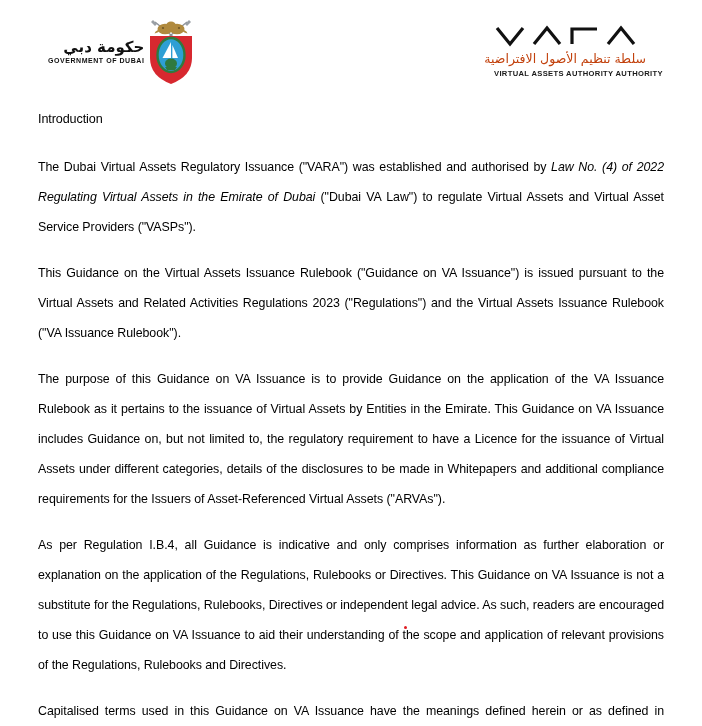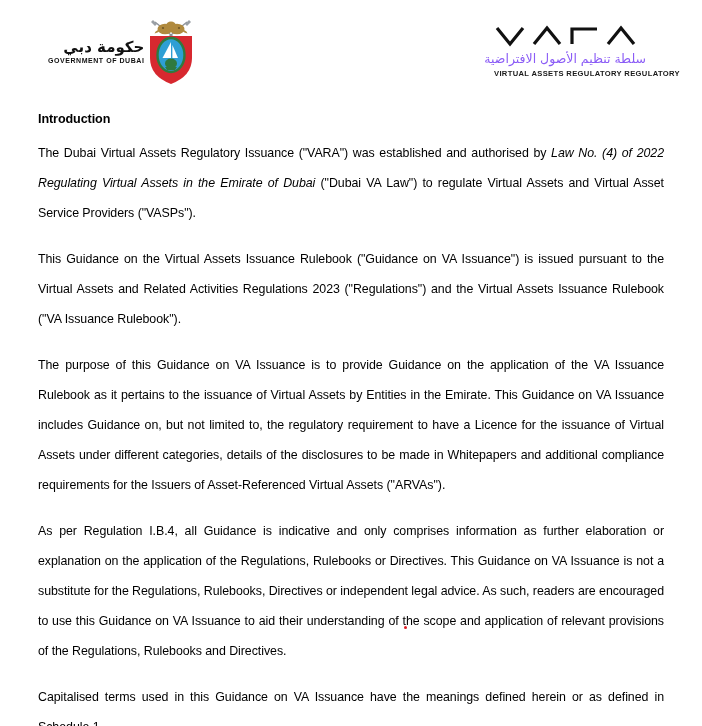--- a/index.html
+++ b/index.html
@@ -68,21 +68,21 @@
   }
   .vara-mark {
     width: 150px;
     height: 23px;
     display: block;
   }
   .vara-arabic {
     font-family: "DejaVu Sans", sans-serif;
     font-size: 12.5px;
     line-height: 1.1;
-    color: #8b5cf6;
+    color: #c2410c;
     text-align: center;
     direction: rtl;
     margin-top: 4px;
     white-space: nowrap;
   }
   .vara-english {
     font-size: 7.6px;
     font-weight: 700;
     letter-spacing: 0.35px;
     color: #1a1a1a;
@@ -94,22 +94,22 @@
   
   .doc-body {
     position: absolute;
     left: 38px;
     top: 112px;
     width: 626px;
   }
 
   h1.section-heading {
     font-size: 12.6px;
-    font-weight: bold;
-    margin: 0 0 11px 0;
+    font-weight: normal;
+    margin: 0 0 25px 0;
     letter-spacing: -0.1px;
     line-height: 1.2;
   }
 
   p.doc-para {
     font-size: 12.4px;
     line-height: 30px;
     margin: 0 0 16px 0;
     text-align: justify;
     text-justify: inter-word;
@@ -191,21 +191,21 @@
         <polyline points="3,3 16,19 29,3"></polyline>
 
         <polyline points="40,19 53,3 66,19"></polyline>
 
         <polyline points="78,19 78,4 103,4"></polyline>
 
         <polyline points="114,19 127,3 140,19"></polyline>
       </g>
     </svg>
     <div class="vara-arabic">سلطة تنظيم الأصول الافتراضية</div>
-    <div class="vara-english">VIRTUAL ASSETS REGULATORY REGULATORY</div>
+    <div class="vara-english">VIRTUAL ASSETS AUTHORITY AUTHORITY</div>
   </div>
 </div>
 
 <div class="doc-body">
   <h1 class="section-heading">Introduction</h1>
 
   <div id="paragraph-list">
       <p class="doc-para"><span>The Dubai Virtual Assets Regulatory Issuance ("</span><b>VARA</b><span>") was established and authorised by </span><i>Law No. (4) of 2022 Regulating Virtual Assets in the Emirate of Dubai</i><span> ("</span><b>Dubai VA Law</b><span>") to regulate Virtual Assets and Virtual Asset Service Providers ("</span><b>VASPs</b><span>").</span></p>
       <p class="doc-para"><span>This Guidance on the Virtual Assets Issuance Rulebook ("</span><b>Guidance on VA Issuance</b><span>") is issued pursuant to the Virtual Assets and Related Activities Regulations 2023 ("</span><b>Regulations</b><span>") and the Virtual Assets Issuance Rulebook ("</span><b>VA Issuance Rulebook</b><span>").</span></p>
       <p class="doc-para"><span>The purpose of this Guidance on VA Issuance is to provide Guidance on the application of the VA Issuance Rulebook as it pertains to the issuance of Virtual Assets by Entities in the Emirate. This Guidance on VA Issuance includes Guidance on, but not limited to, the regulatory requirement to have a Licence for the issuance of Virtual Assets under different categories, details of the disclosures to be made in Whitepapers and additional compliance requirements for the Issuers of Asset-Referenced Virtual Assets ("</span><b>ARVAs</b><span>").</span></p>

